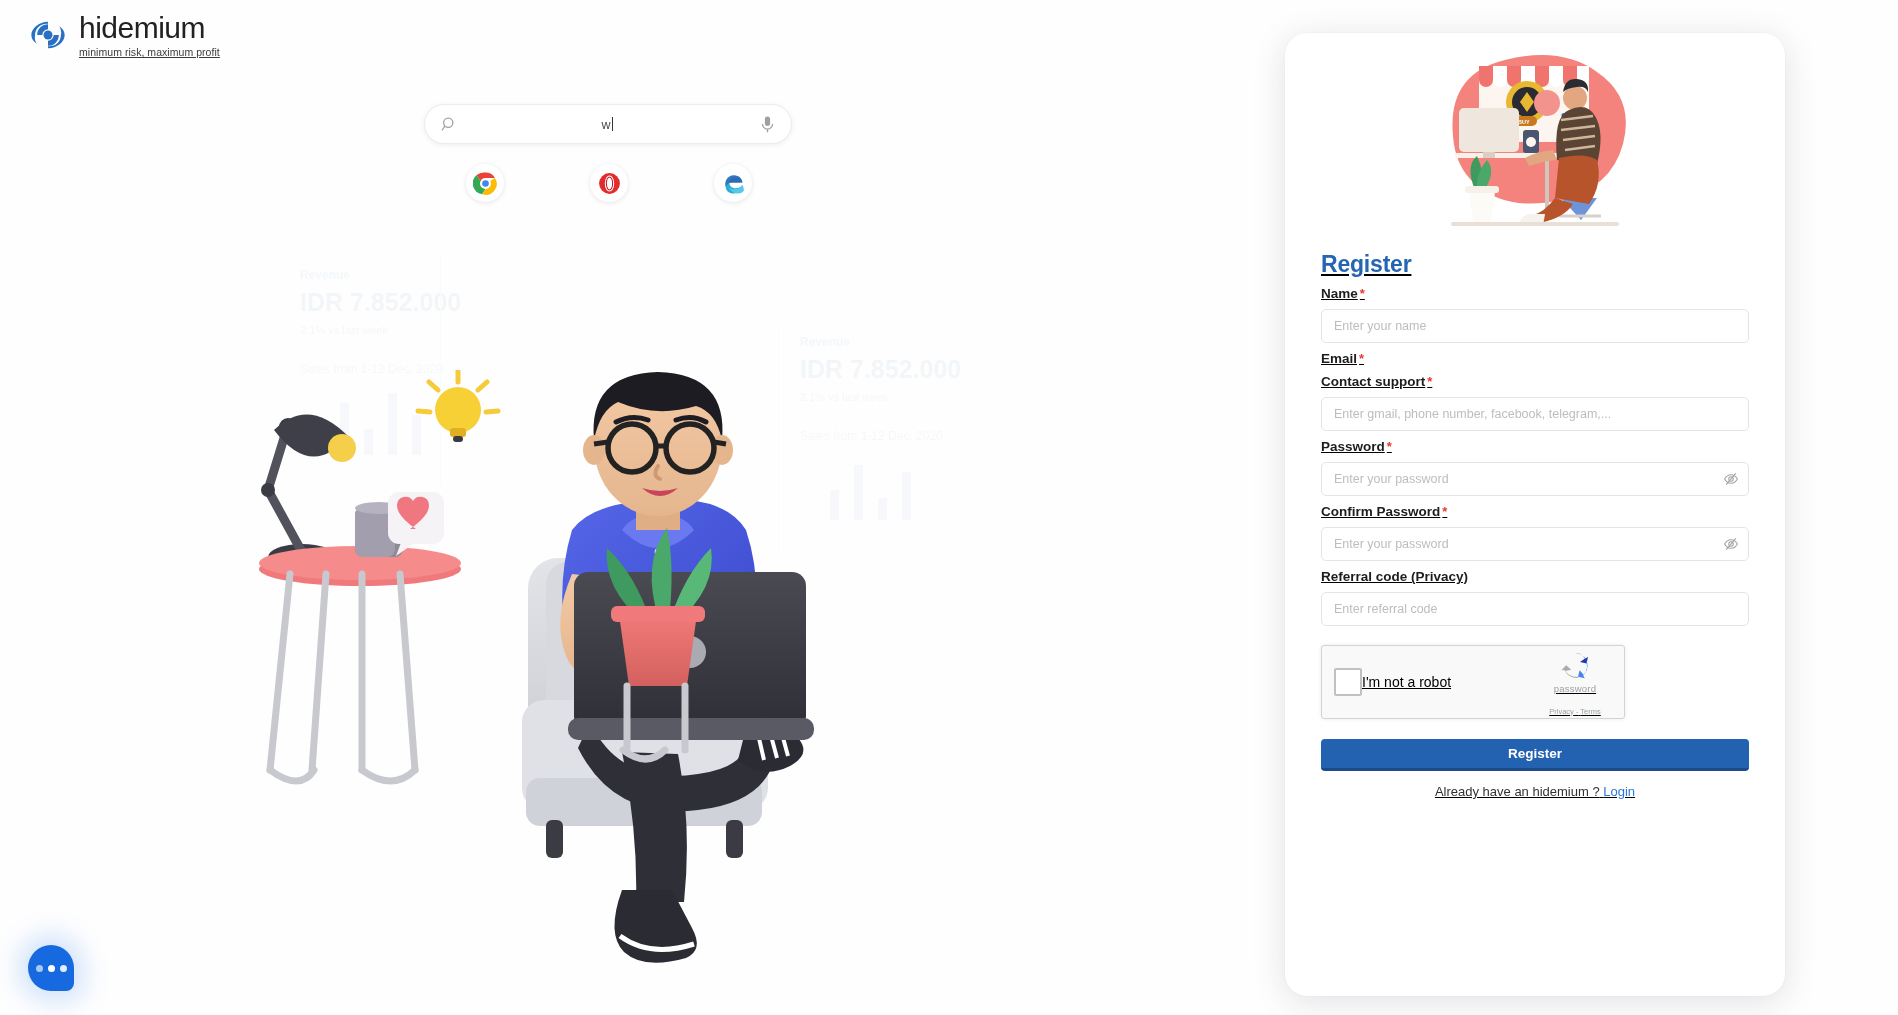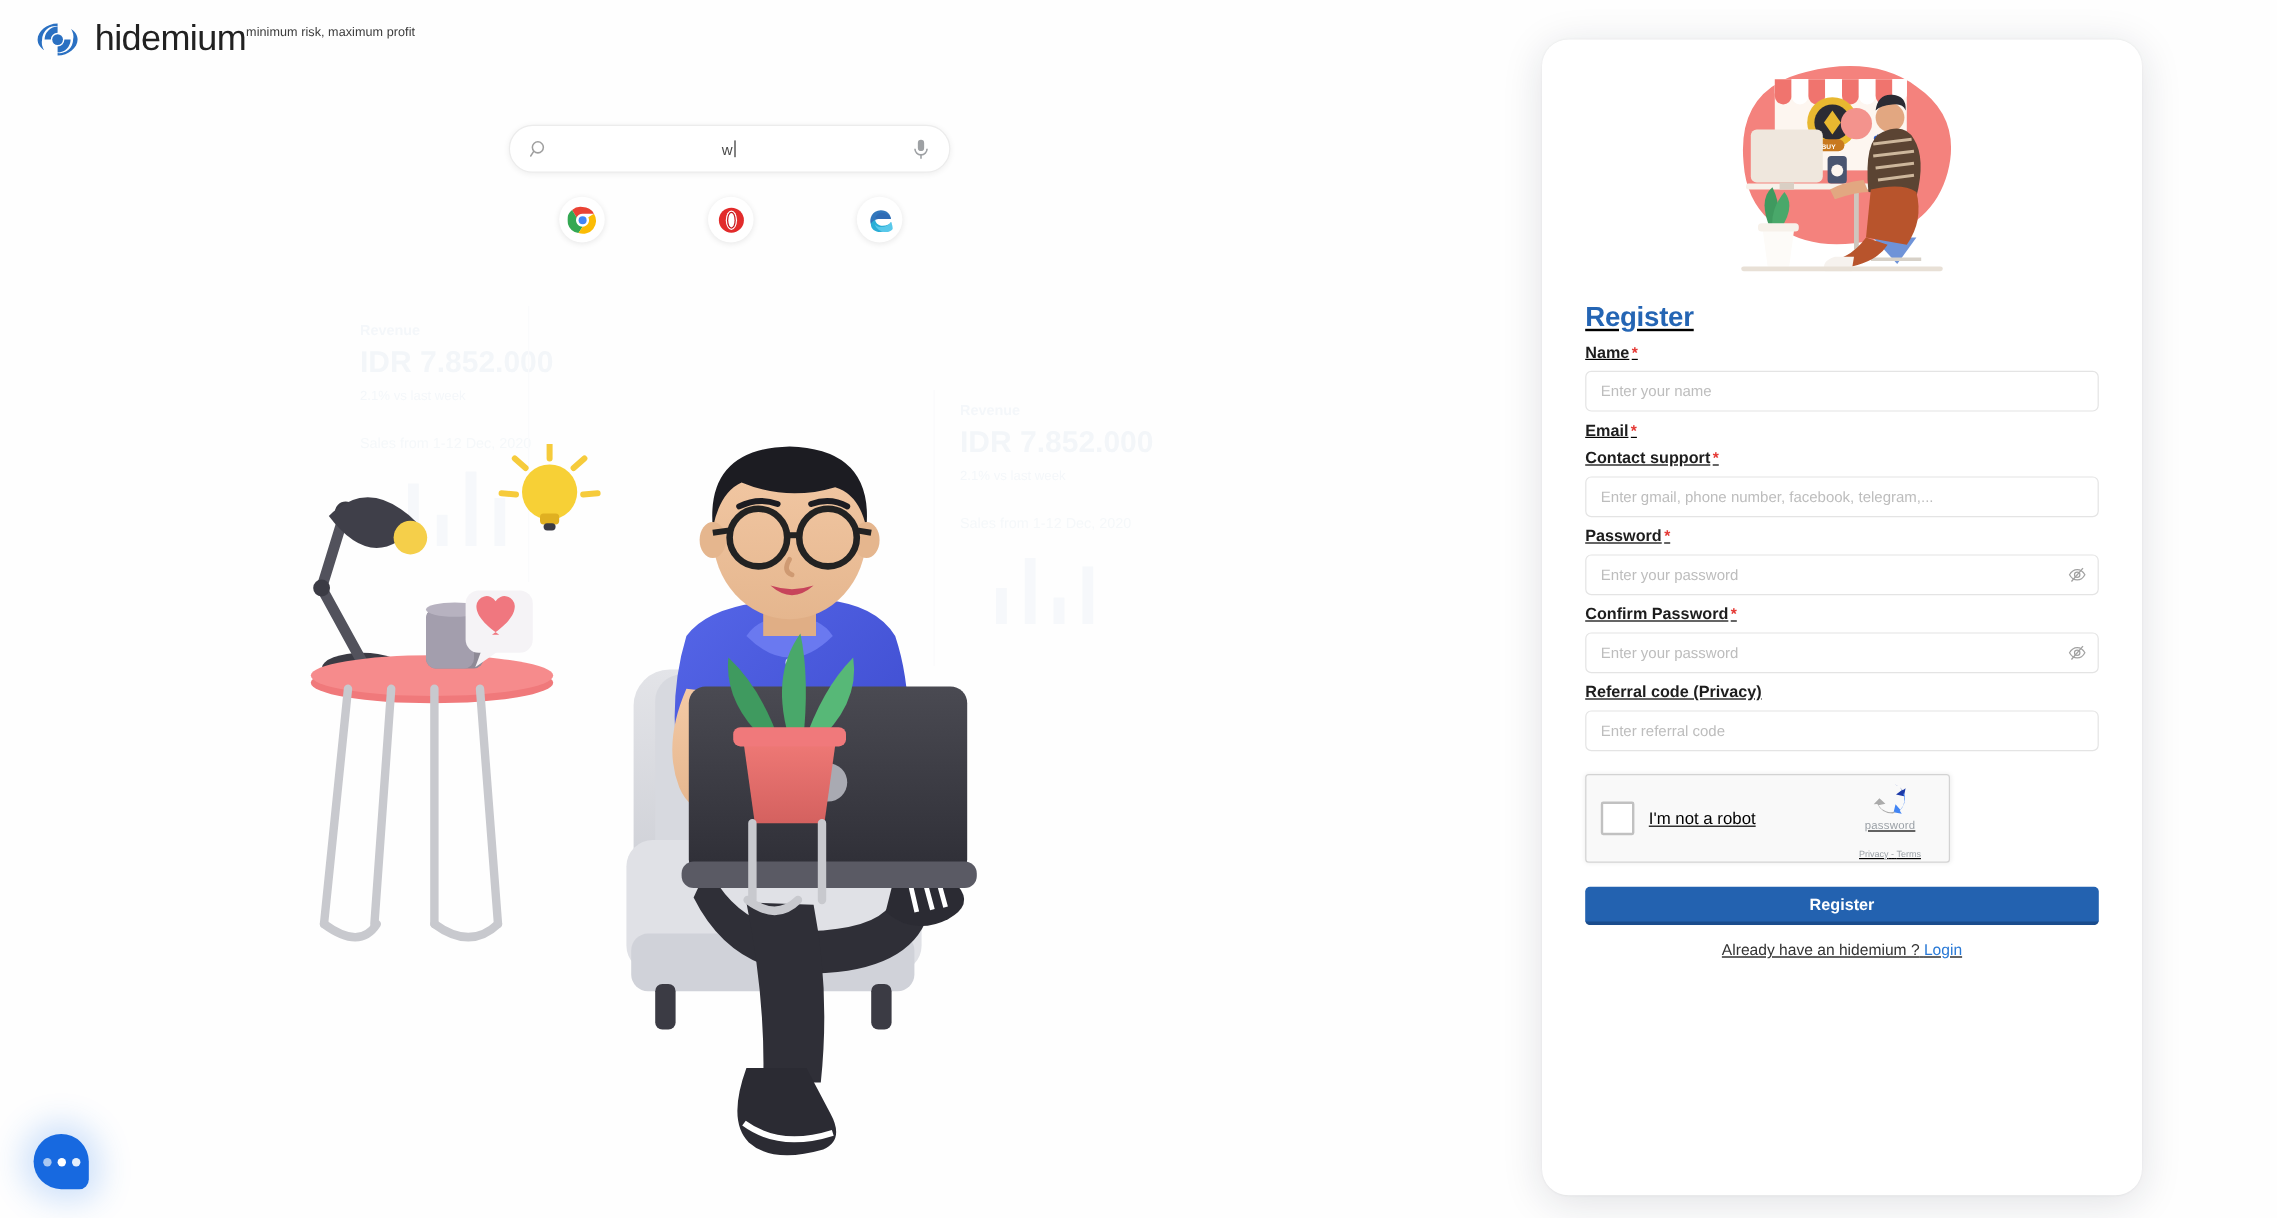--- a/index.html
+++ b/index.html
@@ -7,23 +7,23 @@
     width: 1898px; height: 1015px;
     overflow: hidden;
     background: #ffffff;
     font-family: "Liberation Sans", sans-serif;
   }
   .page { position: relative; width: 1898px; height: 1015px; background: #fefefe; }
 
   
   .logo { position: absolute; left: 28px; top: 13px; display: flex; align-items: center; gap: 11px; }
   .logo-mark { width: 40px; height: 40px; }
-  .logo-text { display: flex; line-height: 1; }
+  .logo-text { display: flex; flex-direction: column; line-height: 1; }
   .logo-name { font-size: 30px; font-weight: 400; color: #212121; letter-spacing: -0.5px; }
-  .logo-tag { font-size: 10.5px; color: #3b3b3b; margin-top: 4px; letter-spacing: 0.05px; }
+  .logo-tag { font-size: 10.5px; color: #3b3b3b; margin-top: 4px; letter-spacing: 0.05px; text-decoration: underline; }
 
   
   .searchbar {
     position: absolute; left: 424px; top: 104px; width: 368px; height: 40px;
     background: #ffffff; border: 1px solid #ececec; border-radius: 22px;
     box-shadow: 0 1px 5px rgba(0,0,0,0.07);
     display: flex; align-items: center; padding: 0 16px;
   }
   .search-icon { width: 17px; height: 17px; flex: 0 0 auto; opacity: .62; }
   .search-value {
@@ -98,21 +98,21 @@
   }
 
   
   .recaptcha {
     margin-top: 19px; width: 304px; height: 74px;
     background: #f9f9f9; border: 1px solid #d3d3d3; border-radius: 3px;
     display: flex; align-items: center; padding: 0 12px;
     box-shadow: 0 0 4px rgba(0,0,0,0.08);
   }
   .rc-box { width: 28px; height: 28px; background: #fff; border: 2px solid #c1c1c1; border-radius: 2px; cursor: pointer; }
-  .rc-label { font-size: 14px; color: #000; margin-left: 12px; flex: 1 1 auto; }
+  .rc-label { font-size: 14px; color: #000; margin-left: 0; flex: 1 1 auto; }
   .rc-brand { text-align: center; width: 74px; }
   .rc-brand svg { width: 32px; height: 32px; display: block; margin: 0 auto; }
   .rc-name { font-size: 9.5px; color: #9aa0a6; margin-top: 2px; letter-spacing: .2px; }
   .rc-links { font-size: 7.5px; color: #9aa0a6; margin-top: 13px; }
 
   
   .submit-btn {
     margin-top: 20px; width: 100%; height: 32px;
     background: #2362b0; border: 0; border-bottom: 3px solid #1a4c8d; border-radius: 4px;
     color: #fff; font-size: 13.5px; font-weight: 700; cursor: pointer;

